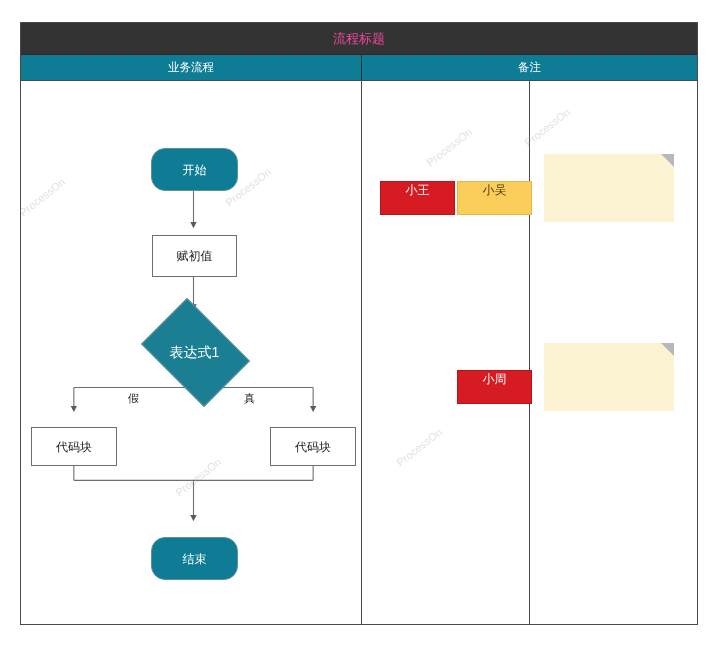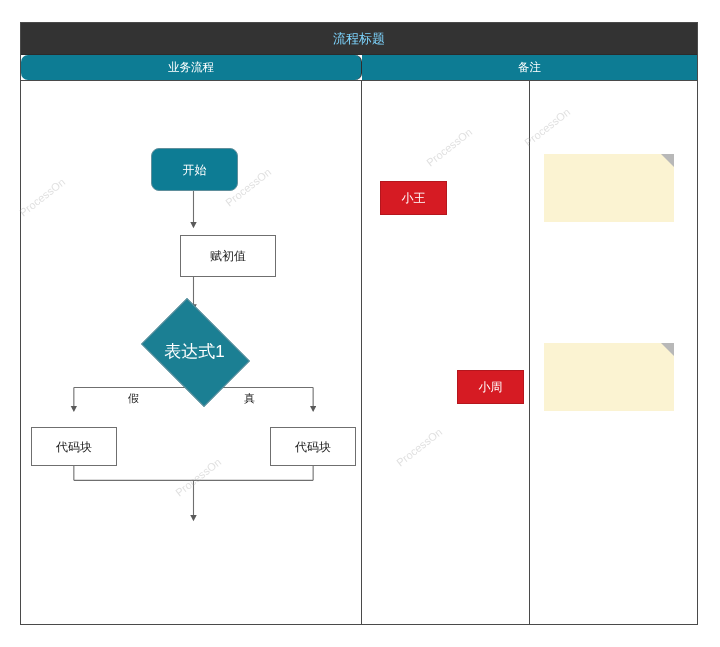--- a/index.html
+++ b/index.html
@@ -35,21 +35,21 @@
     background: #ffffff;
   }
 
   .title-bar {
     position: absolute;
     left: 0;
     top: 0;
     width: 100%;
     height: 32px;
     background: #333333;
-    color: #7dd3fc;
+    color: #ec4899;
     font-size: 13px;
     display: flex;
     align-items: center;
     justify-content: center;
     box-sizing: border-box;
     border-bottom: 1px solid #2b2b2b;
     font-family: Liberation Mono, monospace;
   }
 
   .header-row {
@@ -65,21 +65,21 @@
   .header-cell {
     background: #0d7c94;
     color: #ffffff;
     font-size: 11.5px;
     display: flex;
     align-items: center;
     justify-content: center;
     box-sizing: border-box;
     height: 100%;
   }
-  .header-cell.c0 { width: 341px; border-right: 1px solid #2e2e2e; border-radius: 7px; }
+  .header-cell.c0 { width: 341px; border-right: 1px solid #2e2e2e; }
   .header-cell.c1 { width: 168px; border-right: 1px solid #2e2e2e; }
   .header-cell.c2 { flex: 1; }
 
   .body-row {
     position: absolute;
     left: 0;
     top: 58px;
     width: 100%;
     bottom: 0;
     display: flex;
@@ -100,21 +100,21 @@
     display: flex;
     align-items: center;
     justify-content: center;
     font-size: 12px;
     line-height: 1;
   }
   .node-terminal {
     background: #0d7c94;
     color: #ffffff;
     border: 1px solid #5f8f9c;
-    border-radius: 8px;
+    border-radius: 14px;
   }
   .node-process {
     background: #ffffff;
     color: #1b1b1b;
     border: 1px solid #6f6f6f;
   }
   .node-decision {
     width: 0;
     height: 0;
     background: transparent;
@@ -126,21 +126,21 @@
     top: 0;
     width: 100%;
     height: 100%;
     background: #1b7f93;
     border: 1px solid #5f8f9c;
     transform: rotate(45deg);
   }
   .diamond-label {
     position: relative;
     color: #ffffff;
-    font-size: 17px;
+    font-size: 14px;
     z-index: 2;
     white-space: nowrap;
   }
 
   .edge-label {
     position: absolute;
     font-size: 11px;
     color: #1b1b1b;
     background: #ffffff;
     padding: 0 2px;
@@ -154,25 +154,24 @@
     width: 100%;
     height: 100%;
     overflow: visible;
   }
 
   
   .badge {
     position: absolute;
     box-sizing: border-box;
     display: flex;
-    align-items: center;
     justify-content: center;
     font-size: 12px;
     height: 34px;
-    width: 67px;
+    width: 75px;
   }
   .badge-red {
     background: #d61b23;
     color: #ffffff;
     border: 1px solid #b5161d;
   }
   .badge-yellow {
     background: #fbce5b;
     color: #4a3c0c;
     border: 1px solid #e2b94b;
@@ -260,50 +259,56 @@
           <line x1="293" y1="385" x2="293" y2="417" stroke="#6f6f6f" stroke-width="1.1"></line>
           <line x1="53" y1="417" x2="293" y2="417" stroke="#6f6f6f" stroke-width="1.1"></line>
 
           <line x1="173" y1="417" x2="173" y2="458" stroke="#6f6f6f" stroke-width="1.1" marker-end="url(#arrow)"></line>
         </svg>
 
         <div class="node node-terminal" style="left:130px; top:67px; width:87px; height:43px;">
           <span>开始</span>
         </div>
 
-        <div class="node node-process" style="left:131px; top:154px; width:96px; height:42px;margin-left:28px;">
+        <div class="node node-process" style="left:131px; top:154px; width:85px; height:42px;">
           <span>赋初值</span>
         </div>
 
         <div class="node node-decision" style="left:130px; top:239px; width:87px; height:63px;">
           <div class="diamond-shape"></div>
           <div class="diamond-label" style="position:absolute; left:0; top:0; width:87px; height:63px; display:flex; align-items:center; justify-content:center;">表达式1</div>
         </div>
 
         <div class="edge-label" style="left:105px; top:312px;">假</div>
         <div class="edge-label" style="left:221px; top:312px;">真</div>
 
         <div class="node node-process" style="left:10px; top:346px; width:86px; height:39px;">
           <span>代码块</span>
         </div>
 
         <div class="node node-process" style="left:249px; top:346px; width:86px; height:39px;">
           <span>代码块</span>
         </div>
 
+        <div class="node node-terminal" style="left:130px; top:456px; width:87px; height:43px;">
+          <span>结束</span>
+        </div>
 
         <div class="wm" style="left:-6px; top:110px;">ProcessOn</div>
         <div class="wm" style="left:200px; top:100px;">ProcessOn</div>
         <div class="wm" style="left:150px; top:390px;">ProcessOn</div>
       </div>
 
       <div class="lane c1">
         <div class="badge badge-red" style="left:18px; top:100px;">
           <span>小王</span>
         </div>
+        <div class="badge badge-yellow" style="left:95px; top:100px;">
+          <span>小吴</span>
+        </div>
 
         <div class="badge badge-red" style="left:95px; top:289px;">
           <span>小周</span>
         </div>
 
         <div class="wm" style="left:60px; top:60px;">ProcessOn</div>
         <div class="wm" style="left:30px; top:360px;">ProcessOn</div>
       </div>
 
       <div class="lane c2">

